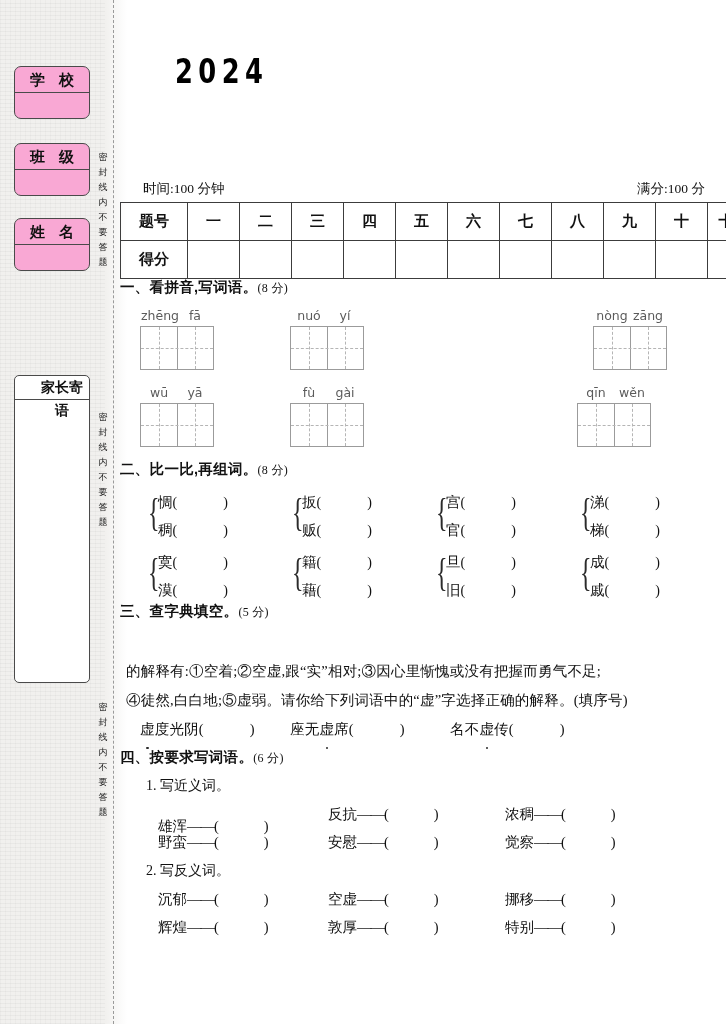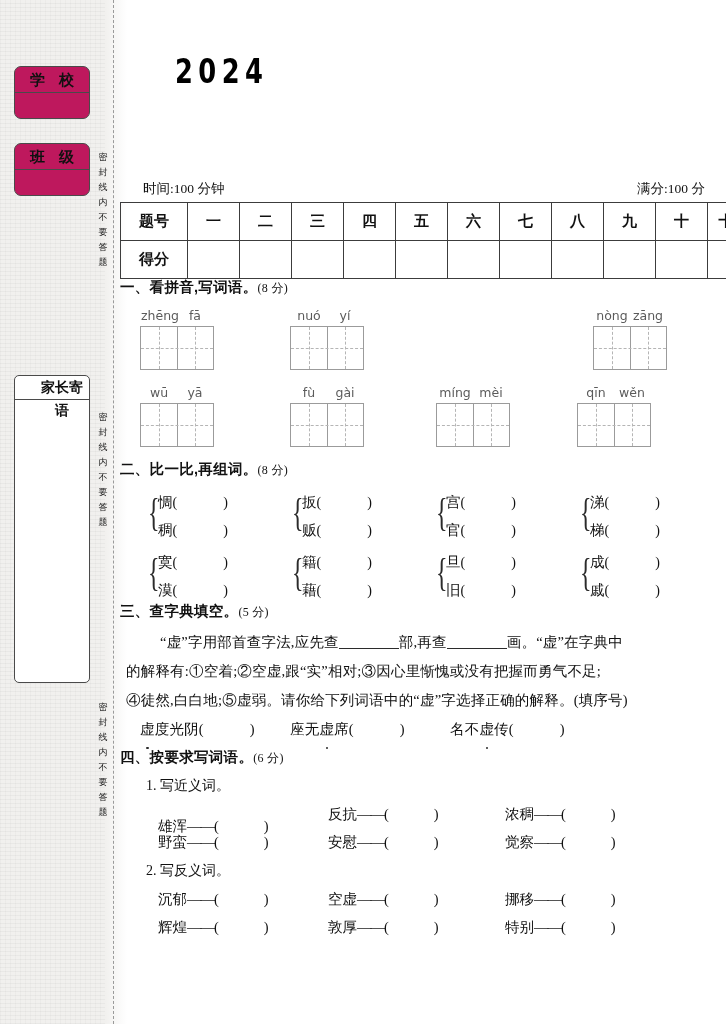--- a/index.html
+++ b/index.html
@@ -49,21 +49,21 @@
     width: 0; height: 1024px;
     border-left: 1px dashed #9a9a9a;
   }
 
   
   .info-box {
     position: absolute;
     width: 76px;
     border: 1px solid #4a4a4a;
     border-radius: 7px;
-    background: #be185d;
+    background: #f9a8d4;
     box-sizing: border-box;
   }
   .info-box .ib-head {
     height: 25px;
     line-height: 25px;
     text-align: center;
     font-size: 15px;
     font-weight: bold;
     letter-spacing: 5px;
     text-indent: 5px;
@@ -318,20 +318,24 @@
   <div id="left-strip"></div>
   <div id="strip-fade"></div>
   <div id="seal-line"></div>
 
   <div class="info-box" id="box-school">
     <div class="ib-head">学 校</div>
     <div class="ib-body"></div>
   </div>
   <div class="info-box" id="box-class">
     <div class="ib-head">班 级</div>
+    <div class="ib-body"></div>
+  </div>
+  <div class="info-box" id="box-name">
+    <div class="ib-head">姓 名</div>
     <div class="ib-body"></div>
   </div>
 
   <div id="box-parent">
     <div class="ib-head">家长寄语</div>
   </div>
 
   <div class="seal-text" id="seal-1">
     <span>密</span>
       <span>封</span>
@@ -460,31 +464,20 @@
       <div class="py-label">
         <span class="s1">fù</span><span class="s2">gài</span>
       </div>
       <div class="tianzi">
           <div class="vmid"></div>
           <div class="hdash"></div>
           <div class="vdash1"></div>
           <div class="vdash2"></div>
         </div>
     </div>
-    <div class="py-group" style="left:316px; top:385px;">
-      <div class="py-label">
-        <span class="s1">míng</span><span class="s2">mèi</span>
-      </div>
-      <div class="tianzi">
-          <div class="vmid"></div>
-          <div class="hdash"></div>
-          <div class="vdash1"></div>
-          <div class="vdash2"></div>
-        </div>
-    </div>
     <div class="py-group" style="left:457px; top:385px;">
       <div class="py-label">
         <span class="s1">qīn</span><span class="s2">wěn</span>
       </div>
       <div class="tianzi">
           <div class="vmid"></div>
           <div class="hdash"></div>
           <div class="vdash1"></div>
           <div class="vdash2"></div>
         </div>
@@ -533,23 +526,20 @@
     <div class="pair" style="left:460px; top:548px;">
       <div class="brace">{</div>
       <div class="row r1"><span class="ch">成</span><span class="paren">(</span><span class="gap"></span><span class="paren">)</span></div>
       <div class="row r2"><span class="ch">戚</span><span class="paren">(</span><span class="gap"></span><span class="paren">)</span></div>
     </div>
 
     <div class="sec-head" style="top:602px;">
       <span>三、查字典填空。</span><span class="pts">(5 分)</span>
     </div>
 
-    <div class="para" style="left:40px; top:628px;">
-      <span>“虚”字用部首查字法,应先查</span><span class="blank-ul"></span><span>部,再查</span><span class="blank-ul"></span><span>画。“虚”在字典中</span>
-    </div>
     <div class="para" style="left:6px; top:657px;">的解释有:①空着;②空虚,跟“实”相对;③因心里惭愧或没有把握而勇气不足;</div>
     <div class="para" style="left:6px; top:686px;">④徒然,白白地;⑤虚弱。请你给下列词语中的“虚”字选择正确的解释。(填序号)</div>
 
     <div class="para" style="left:20px; top:715px;">
       <span class="emph">虚</span><span>度光阴(</span><span class="gap" style="display:inline-block;width:46px;"></span><span>)</span>
     </div>
     <div class="para" style="left:170px; top:715px;">
       <span>座无</span><span class="emph">虚</span><span>席(</span><span style="display:inline-block;width:46px;"></span><span>)</span>
     </div>
     <div class="para" style="left:330px; top:715px;">

